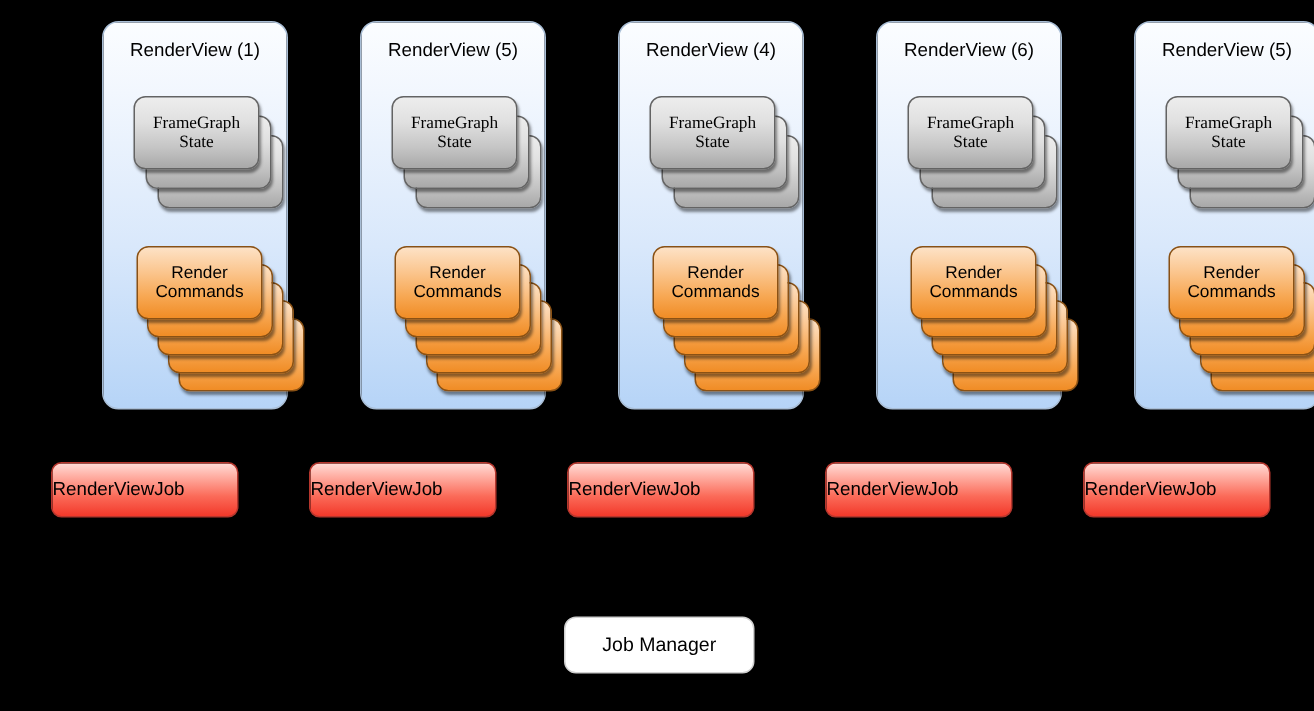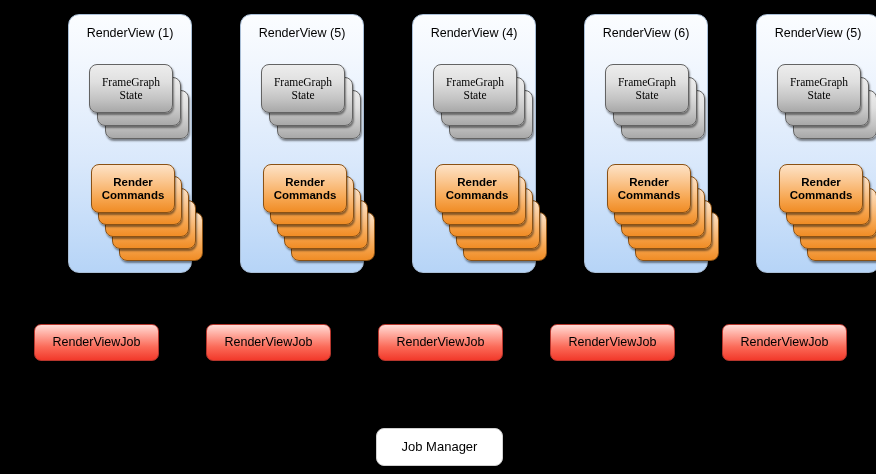--- a/index.html
+++ b/index.html
@@ -76,64 +76,62 @@
     box-shadow: 1px 2px 2px rgba(0,0,0,0.45);
   }
   .card-gray {
     background: linear-gradient(to bottom, #ededed 0%, #e0e0e0 35%, #c4c4c4 72%, #a8a8a8 100%);
     border-color: #636363;
     font-family: Liberation Serif, serif;
   }
   .card-orange {
     background: linear-gradient(to bottom, #fde2c6 0%, #fbc893 32%, #f7a752 70%, #f08c25 100%);
     border-color: #8a5114;
-    font-weight: bold;
   }
 
   .card-label {
     position: absolute;
     left: 0;
     right: 0;
     top: 50%;
     transform: translateY(-50%);
     text-align: center;
     font-size: 11.5px;
     line-height: 13px;
     color: #000;
     white-space: pre-line;
     pointer-events: none;
   }
 
   
   .job-button {
     position: absolute;
-    top: 324px;
+    top: 308px;
     width: 125px;
     height: 37px;
     border-radius: 7px;
     border: 1px solid #b5362d;
     box-sizing: border-box;
     background: linear-gradient(to bottom, #ffdbd6 0%, #ffb3a8 22%, #fb6b59 62%, #f2392a 100%);
     box-shadow: 2px 3px 4px rgba(0,0,0,0.55);
     display: flex;
     align-items: center;
-    justify-content: center;
   }
   .job-button-label {
     font-size: 12.5px;
     line-height: 15px;
     color: #000;
     white-space: nowrap;
   }
 
   
   #job-manager {
     position: absolute;
     left: 376px;
-    top: 428px;
+    top: 411px;
     width: 127px;
     height: 38px;
     border-radius: 8px;
     border: 1px solid #d0d0d0;
     box-sizing: border-box;
     background: #ffffff;
     box-shadow: 2px 3px 4px rgba(0,0,0,0.55);
     display: flex;
     align-items: center;
     justify-content: center;

